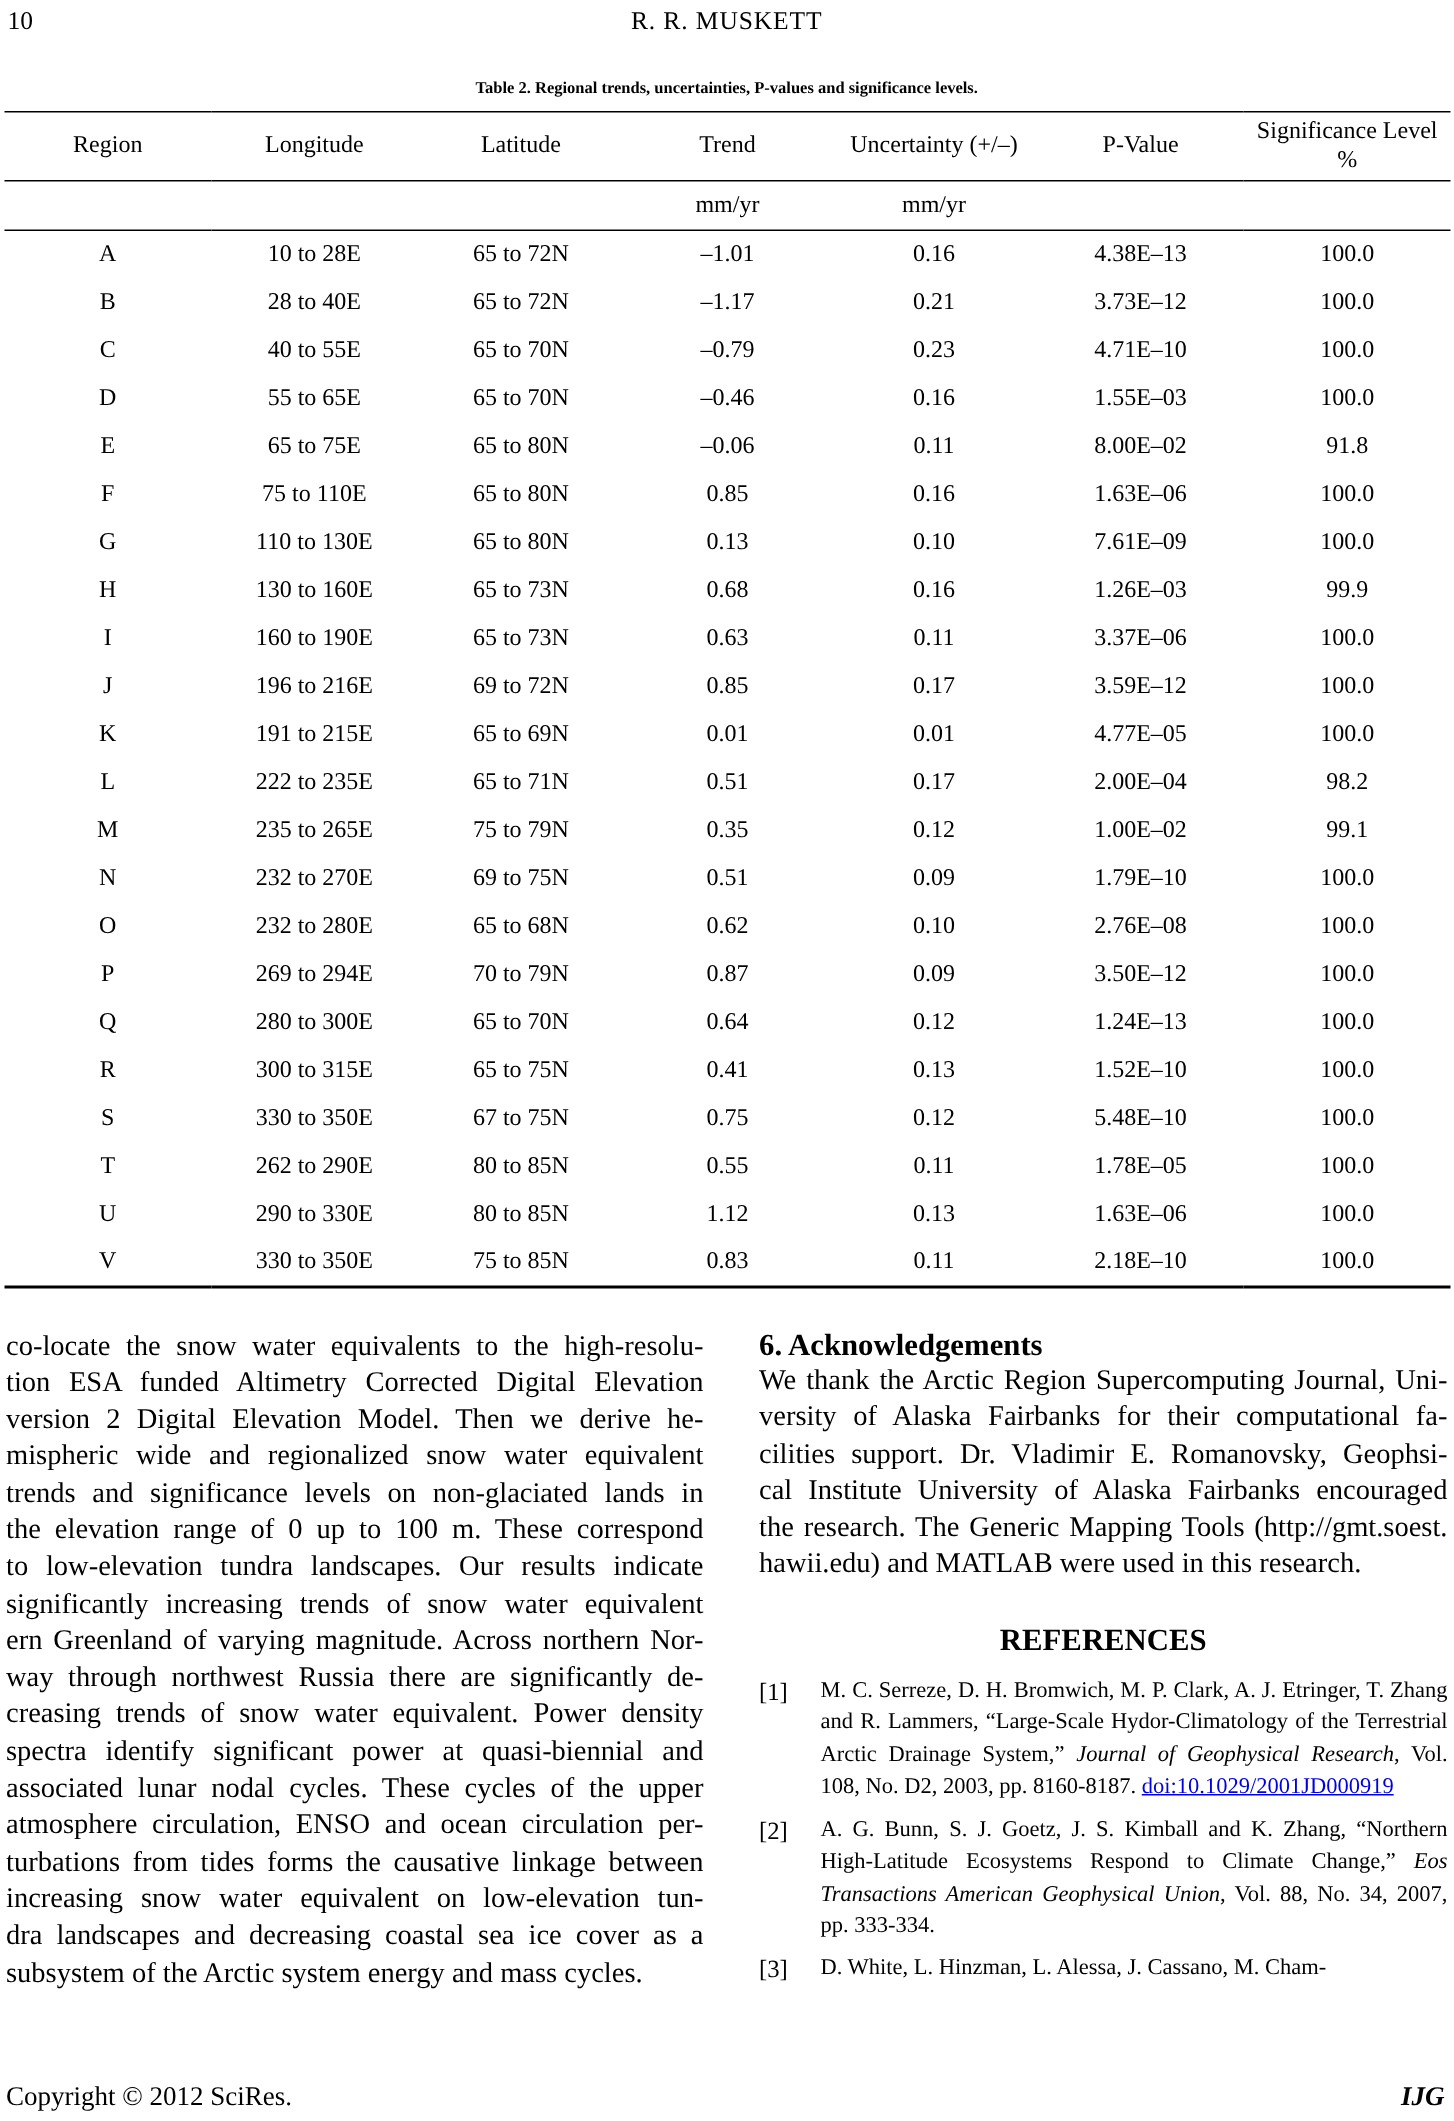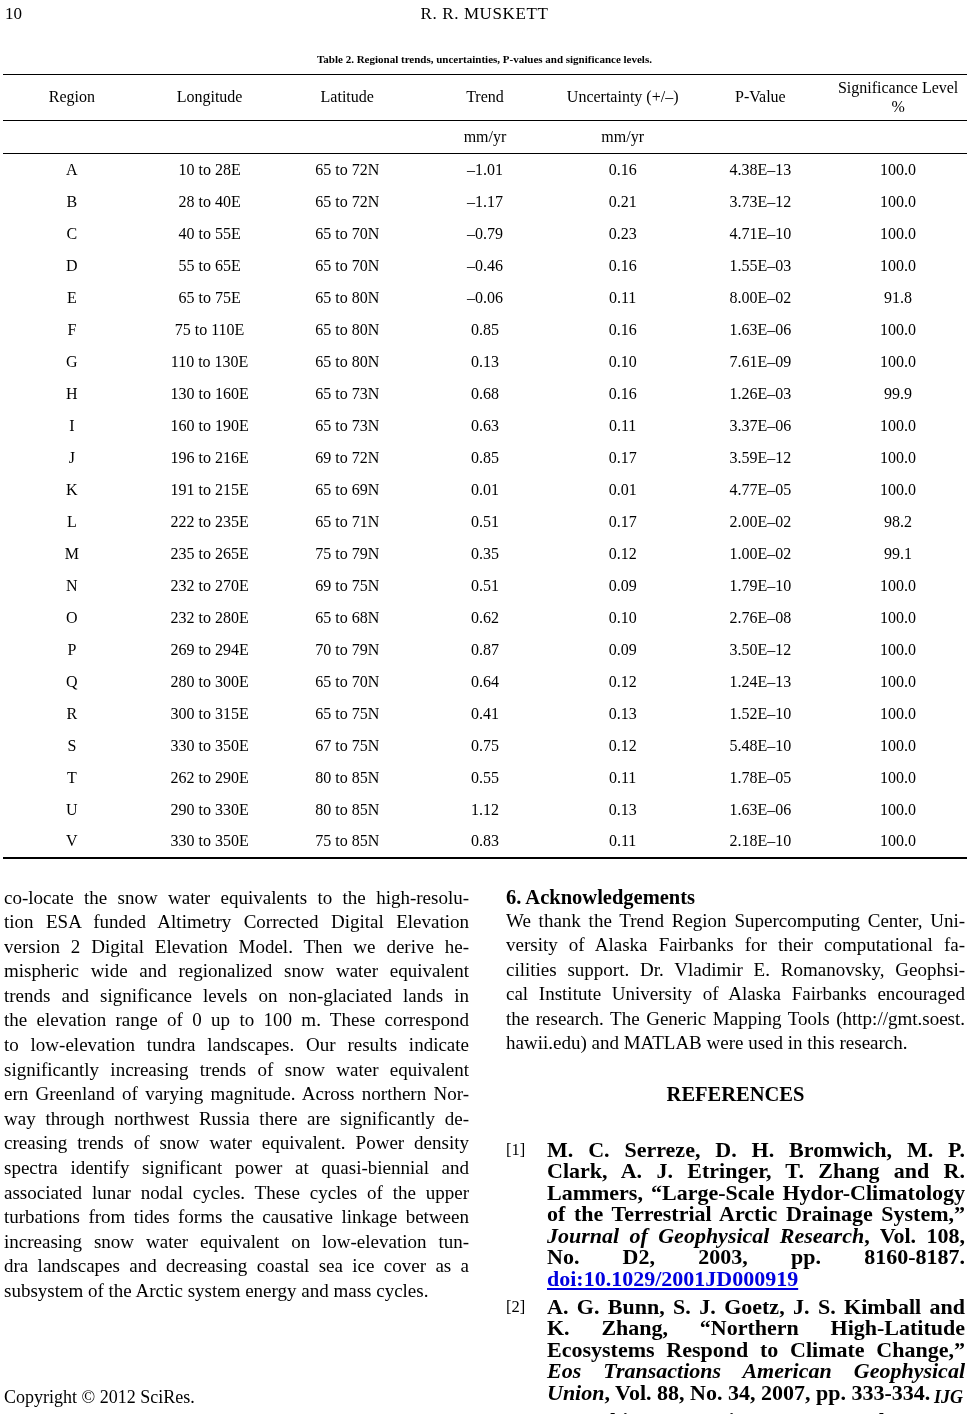--- a/index.html
+++ b/index.html
@@ -61,30 +61,29 @@
 
   .section-heading {
     font-size: 20.5px;
     font-weight: bold;
   }
   .refs-heading {
     font-size: 20.5px;
     font-weight: bold;
     text-align: center;
     margin-top: 27px;
-    margin-bottom: 33px;
+    margin-bottom: 11px;
   }
   .ref { display: flex; margin-bottom: 7px; }
   .ref-num { width: 41px; flex: none; font-size: 16.5px; line-height: 21.4px; }
   .ref-text {
     flex: 1;
-    font-size: 22px;
+    font-size: 15px;
     line-height: 21.4px;
     text-align: justify;
-    font-weight: bold;
   }
   .ref-journal { font-style: italic; }
   .doi-link { color: #0000E0; text-decoration: underline; cursor: pointer; }
 
   .page-footer {
     position: absolute;
     left: 4px; right: 6px; bottom: 6px;
     display: flex;
     justify-content: space-between;
     font-size: 18px;
@@ -222,21 +221,21 @@
         <td>0.01</td>
         <td>4.77E–05</td>
         <td>100.0</td>
       </tr>
       <tr>
         <td>L</td>
         <td>222 to 235E</td>
         <td>65 to 71N</td>
         <td>0.51</td>
         <td>0.17</td>
-        <td>2.00E–02</td>
+        <td>2.00E–04</td>
         <td>98.2</td>
       </tr>
       <tr>
         <td>M</td>
         <td>235 to 265E</td>
         <td>75 to 79N</td>
         <td>0.35</td>
         <td>0.12</td>
         <td>1.00E–02</td>
         <td>99.1</td>
@@ -333,30 +332,31 @@
       <div class="jline">mispheric wide and regionalized snow water equivalent</div>
       <div class="jline">trends and significance levels on non-glaciated lands in</div>
       <div class="jline">the elevation range of 0 up to 100 m. These correspond</div>
       <div class="jline">to low-elevation tundra landscapes. Our results indicate</div>
       <div class="jline">significantly increasing trends of snow water equivalent</div>
       <div class="jline">ern Greenland of varying magnitude. Across northern Nor-</div>
       <div class="jline">way through northwest Russia there are significantly de-</div>
       <div class="jline">creasing trends of snow water equivalent. Power density</div>
       <div class="jline">spectra identify significant power at quasi-biennial and</div>
       <div class="jline">associated lunar nodal cycles. These cycles of the upper</div>
+      <div class="jline">atmosphere circulation, ENSO and ocean circulation per-</div>
       <div class="jline">turbations from tides forms the causative linkage between</div>
       <div class="jline">increasing snow water equivalent on low-elevation tun-</div>
       <div class="jline">dra landscapes and decreasing coastal sea ice cover as a</div>
       <div class="jline lastline">subsystem of the Arctic system energy and mass cycles.</div>
     </div>
 
   <div class="col-right">
     <div class="section-heading">6. Acknowledgements</div>
     <div id="ack-lines">
-        <div class="jline">We thank the Trend Region Supercomputing Center, Uni-</div>
+        <div class="jline">We thank the Arctic Region Supercomputing Journal, Uni-</div>
         <div class="jline">versity of Alaska Fairbanks for their computational fa-</div>
         <div class="jline">cilities support. Dr. Vladimir E. Romanovsky, Geophsi-</div>
         <div class="jline">cal Institute University of Alaska Fairbanks encouraged</div>
         <div class="jline">the research. The Generic Mapping Tools (http://gmt.soest.</div>
         <div class="jline lastline">hawii.edu) and MATLAB were used in this research.</div>
       </div>
 
     <div class="refs-heading">REFERENCES</div>
 
     <div class="ref">

